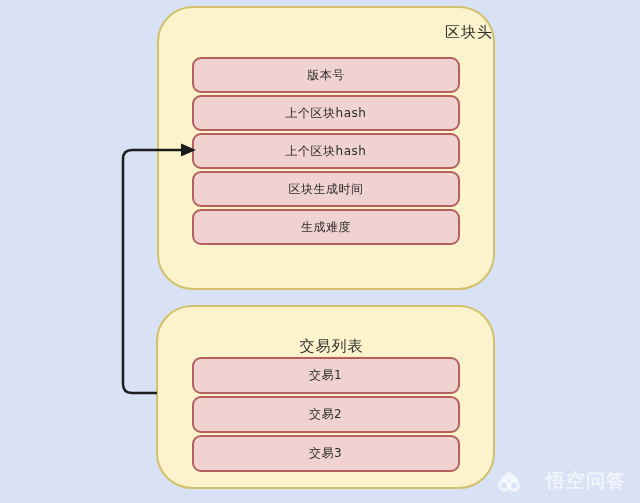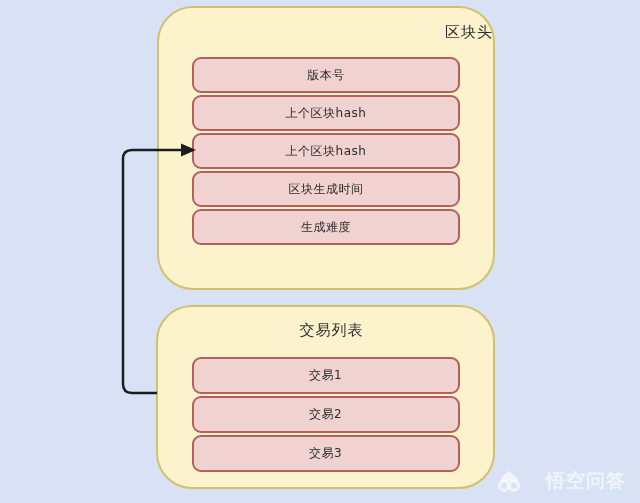--- a/index.html
+++ b/index.html
@@ -40,21 +40,21 @@
   .container-title {
     position: absolute;
     left: 0;
     right: 0;
     text-align: center;
     font-size: 15px;
     color: #2f2f2f;
     letter-spacing: 1px;
   }
   #header-container .container-title { top: 15px; text-align: right; }
-  #tx-container .container-title { top: 14px; padding-left: 12px; }
+  #tx-container .container-title { top: 30px; padding-left: 12px; }
   .fields {
     position: absolute;
     left: 50%;
     transform: translateX(-50%);
     display: flex;
     flex-direction: column;
     gap: 2px;
   }
   #header-container .fields { top: 49px; }
   #tx-container .fields { top: 50px; }

